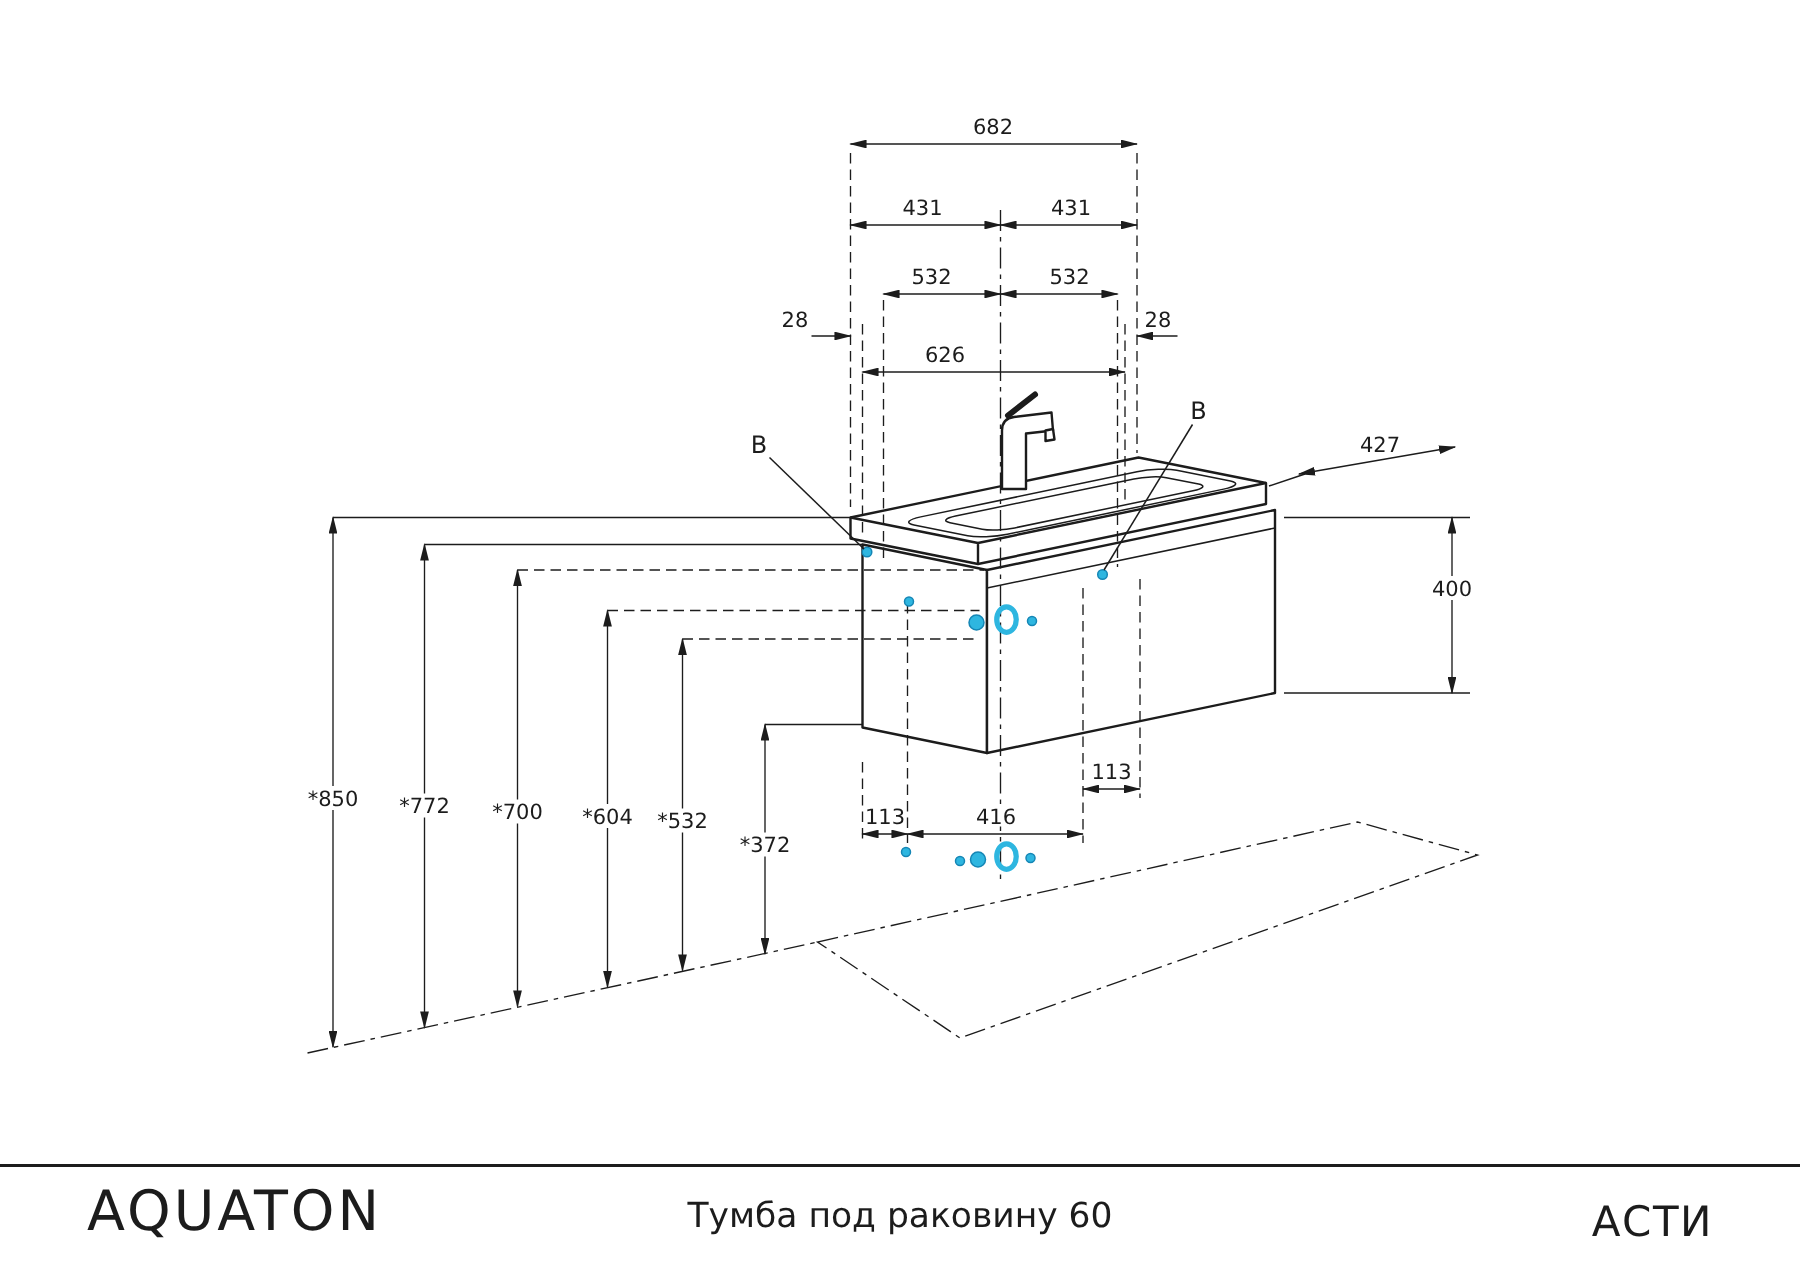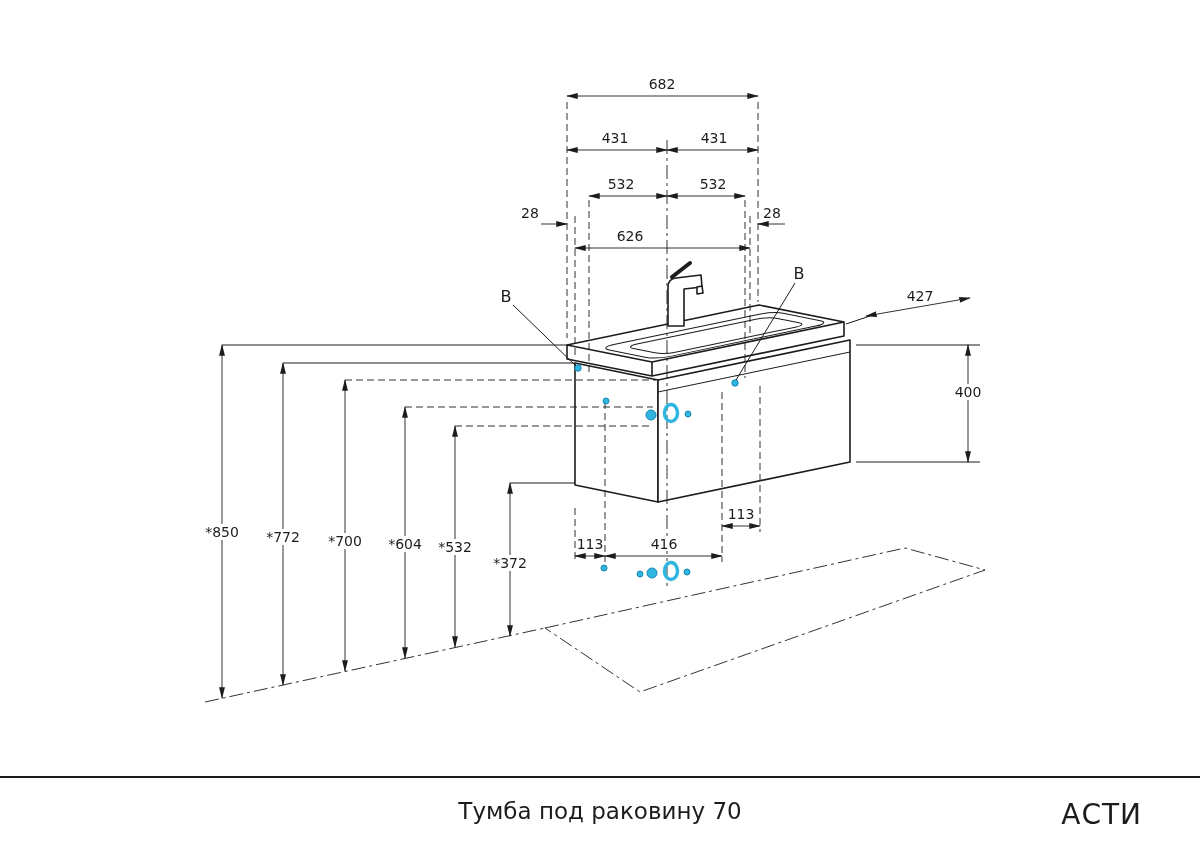--- a/index.html
+++ b/index.html
@@ -158,17 +158,18 @@
     <text class="tm" x="510" y="568">*372</text>
 
     <text class="tm" x="590" y="549">113</text>
     <rect class="bg" x="647" y="536" width="36" height="15"></rect>
     <text class="tm" x="664" y="549">416</text>
     <text class="tm" x="741" y="519">113</text>
   </g>
 </svg>
 
 <div class="titlebar">
-  <div class="product">Тумба под раковину 70</div>
+  <div class="brand">AQUATON</div>
+  <div class="product">Тумба под раковину 60</div>
   <div class="model">АСТИ</div>
 </div>
 
 </div>
 
 </body></html>

